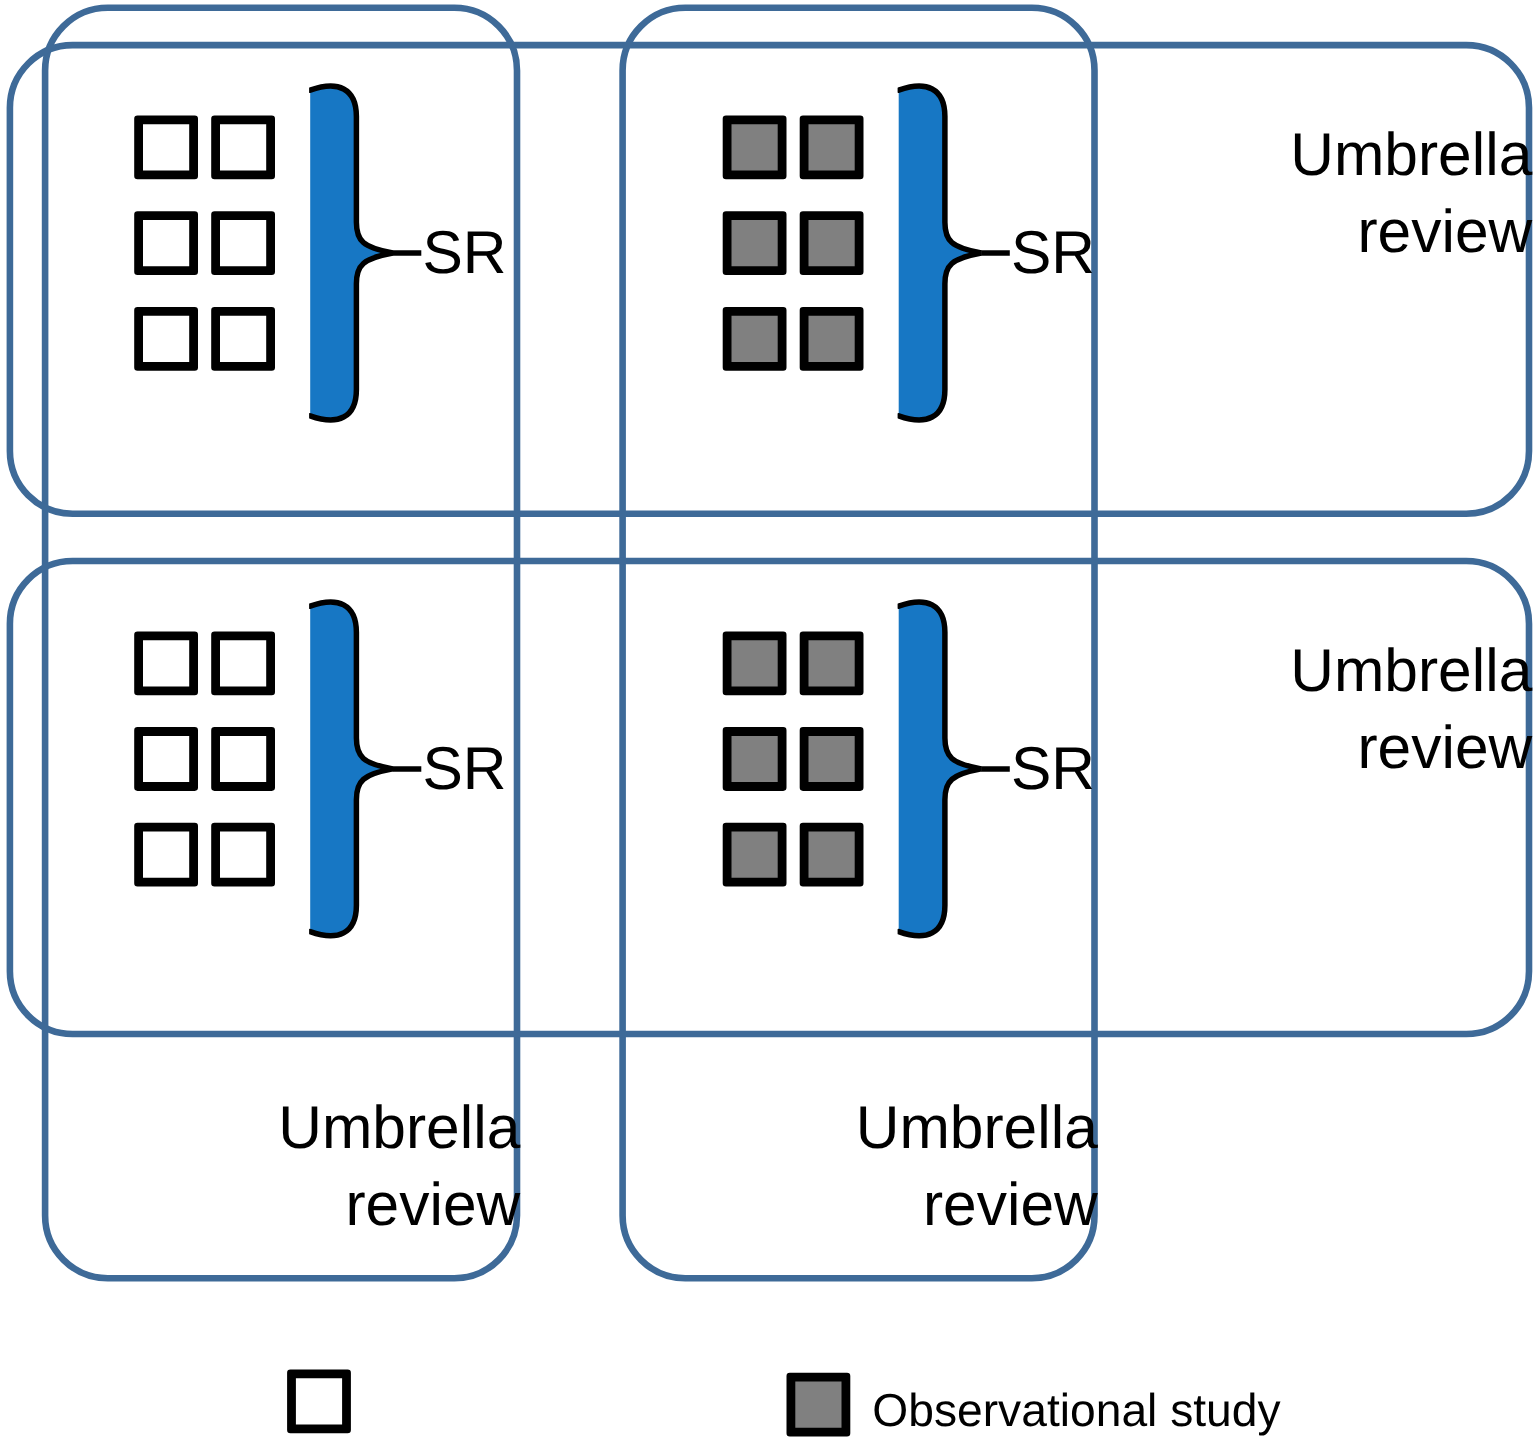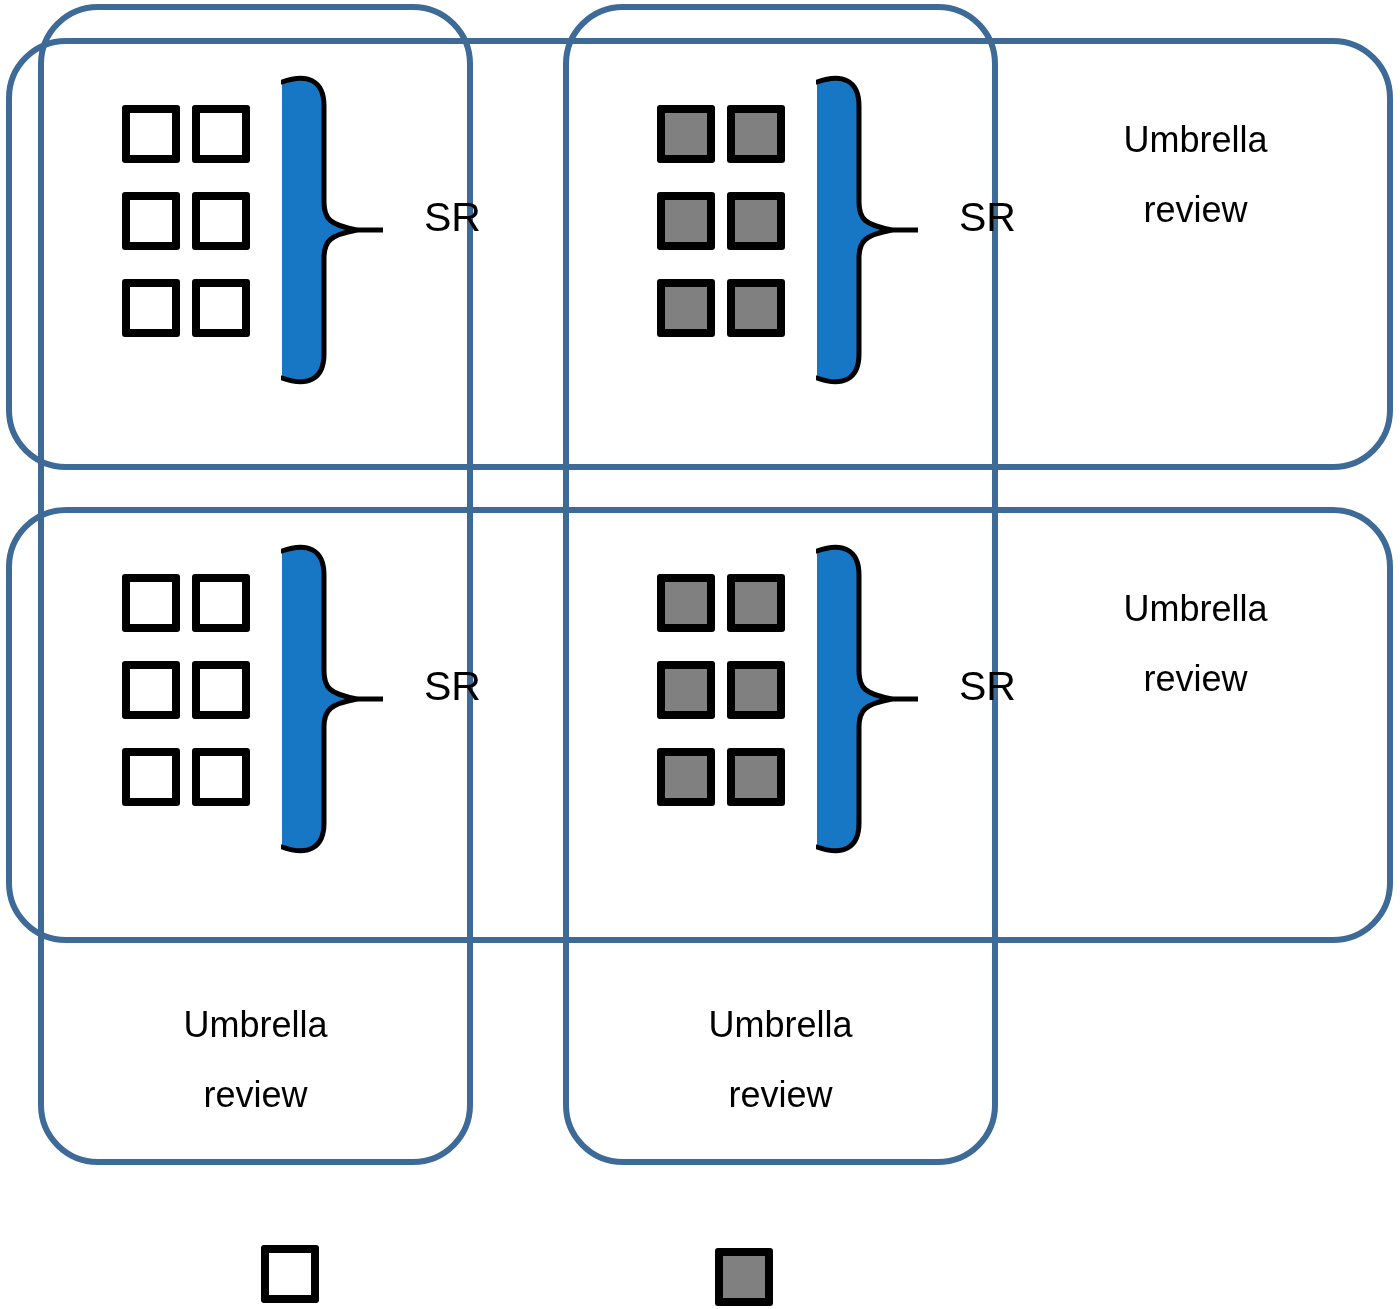--- a/index.html
+++ b/index.html
@@ -50,33 +50,32 @@
     border: 8px solid var(--square-border, #000);
     border-radius: 3px;
   }
   .randomised    { background: var(--randomised-fill, #fff); }
   .observational { background: var(--observational-fill, #808080); }
 
   .brace-svg { position: absolute; left: 243px; top: 34px; }
 
   .sr-label {
     position: absolute;
-    left: 346px; top: 152px;
-    font-size: 41px;
+    left: 346px; top: 164px;
+    font-size: 55px;
     line-height: 55px;
     color: var(--text, #000);
     white-space: nowrap;
-    margin-left: 40px;
   }
 
   
   .ur-label {
     position: absolute;
-    text-align: center;
-    font-size: 36px;
+    text-align: right;
+    font-size: 55px;
     line-height: 70px;
     color: var(--text, #000);
   }
   .ur-top-right    { left: 998px; top: 105px; width: 395px; }
   .ur-mid-right    { left: 998px; top: 574px; width: 395px; }
   .ur-bottom-left  { left: 38px;  top: 990px; width: 435px; }
   .ur-bottom-right { left: 563px; top: 990px; width: 435px; }
 
   
   .legend-sq { position: absolute; }
@@ -179,14 +178,15 @@
     <div>review</div>
   </div>
   <div class="ur-label ur-bottom-right">
     <div>Umbrella</div>
     <div>review</div>
   </div>
 
   <div class="sq randomised legend-sq legend-sq-randomised"></div>
 
   <div class="sq observational legend-sq legend-sq-observational"></div>
+  <span class="legend-text legend-text-observational">Observational study</span>
 
 </div>
 
 </body></html>

